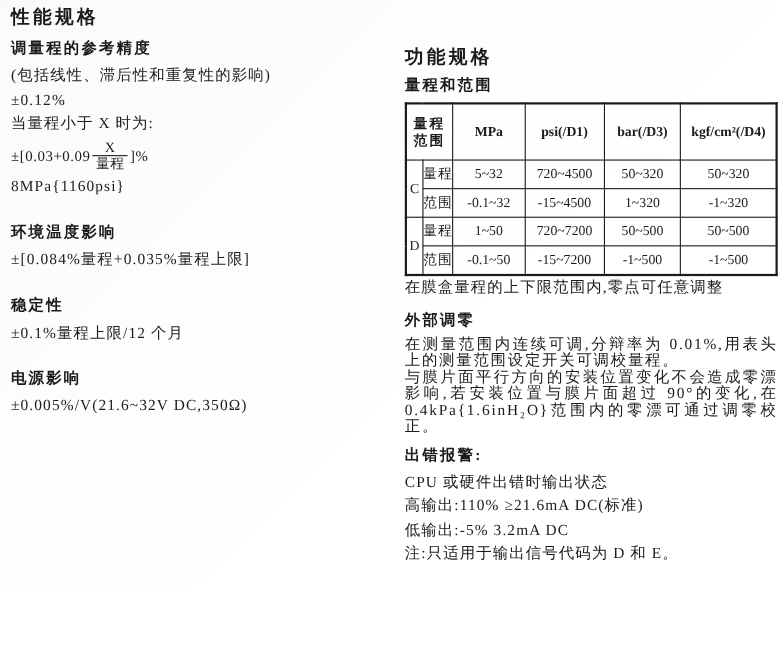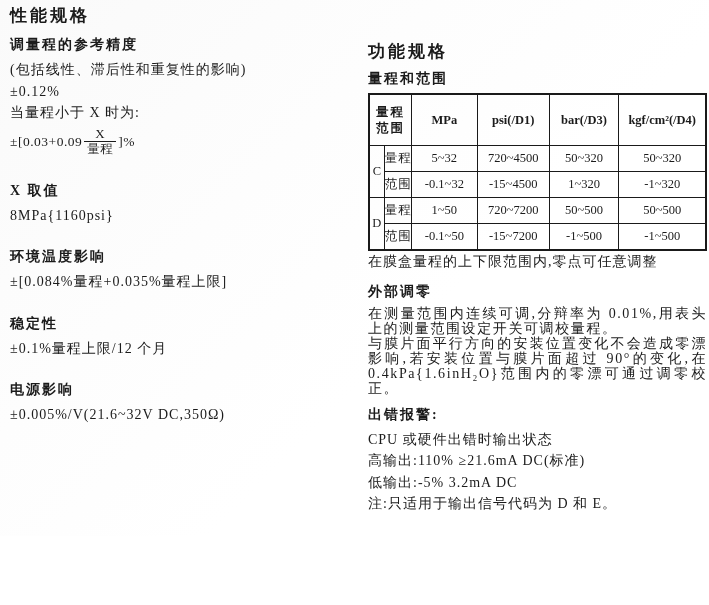--- a/index.html
+++ b/index.html
@@ -62,21 +62,20 @@
     <p class="line">当量程小于 X 时为:</p>
     <p class="formula">
       <span>±[0.03+0.09</span>
       <span class="frac">
         <span class="num">X</span>
         <span class="den">量程</span>
       </span>
       <span>]%</span>
     </p>
 
-    <div class="h2 gap-lg">X 取值</div>
     <p class="line">8MPa{1160psi}</p>
 
     <div class="h2 gap-lg">环境温度影响</div>
     <p class="line">±[0.084%量程+0.035%量程上限]</p>
 
     <div class="h2 gap-lg">稳定性</div>
     <p class="line">±0.1%量程上限/12 个月</p>
 
     <div class="h2 gap-lg">电源影响</div>
     <p class="line">±0.005%/V(21.6~32V DC,350Ω)</p>

